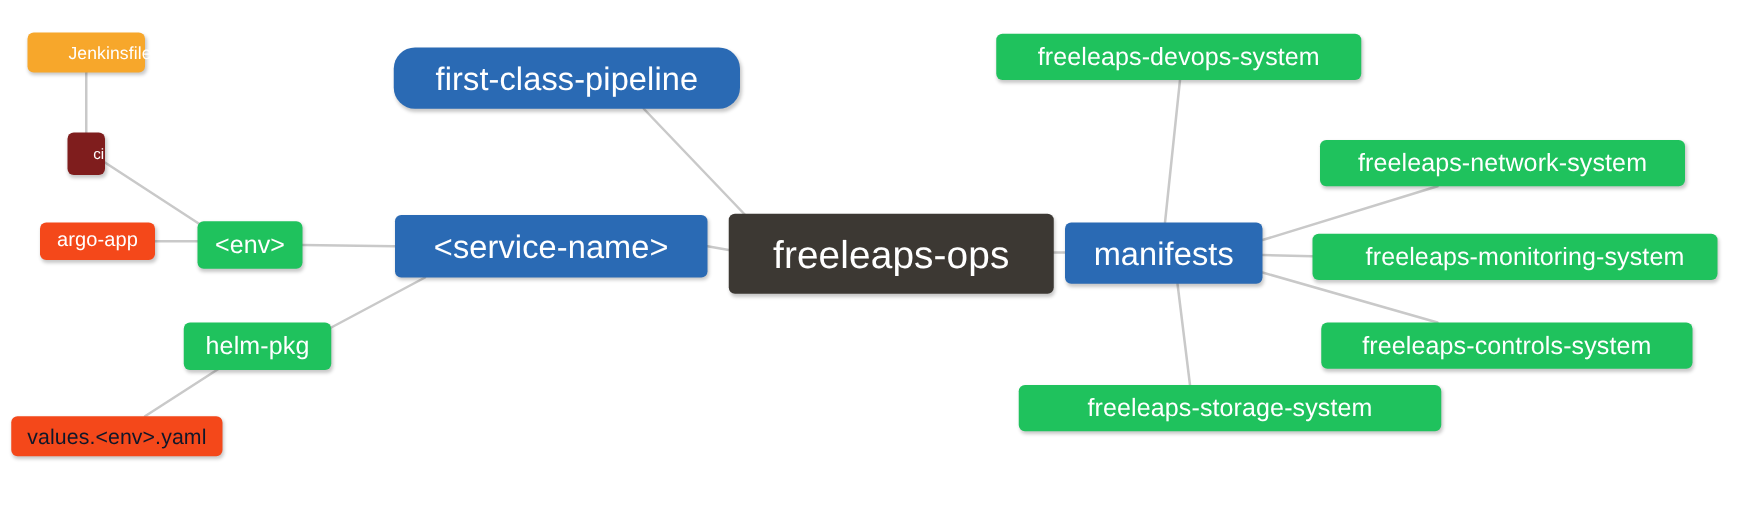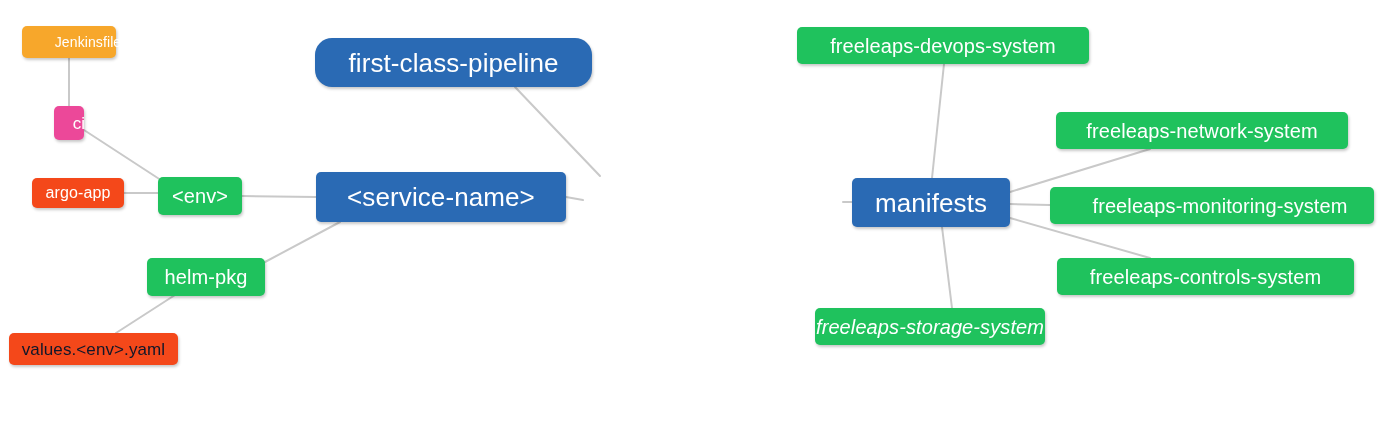--- a/index.html
+++ b/index.html
@@ -65,38 +65,41 @@
     </svg>
 
   <div class="node" style="left: 315px; top: 38px; width: 277px; height: 49px; background: rgb(42, 106, 180); font-size: 26px; color: rgb(255, 255, 255); border-radius: 17px;">
     <span class="node-label">first-class-pipeline</span>
   </div>
 
   <div class="node" style="left: 316px; top: 172px; width: 250px; height: 50px; background: rgb(42, 106, 180); font-size: 26px; color: rgb(255, 255, 255);">
     <span class="node-label">&lt;service-name&gt;</span>
   </div>
 
+  <div class="node" style="left: 583px; top: 171px; width: 260px; height: 64px; background: rgb(60, 56, 51); font-size: 31px; color: rgb(255, 255, 255);">
+    <span class="node-label">freeleaps-ops</span>
+  </div>
 
   <div class="node" style="left: 852px; top: 178px; width: 158px; height: 49px; background: rgb(42, 106, 180); font-size: 26px; color: rgb(255, 255, 255);">
     <span class="node-label">manifests</span>
   </div>
 
   <div class="node" style="left: 158px; top: 177px; width: 84px; height: 38px; background: rgb(31, 194, 93); font-size: 20px; color: rgb(255, 255, 255);">
     <span class="node-label">&lt;env&gt;</span>
   </div>
 
   <div class="node" style="left: 147px; top: 258px; width: 118px; height: 38px; background: rgb(31, 194, 93); font-size: 20px; color: rgb(255, 255, 255);">
     <span class="node-label">helm-pkg</span>
   </div>
 
   <div class="node" style="left: 22px; top: 26px; width: 94px; height: 32px; background: rgb(247, 167, 43); font-size: 14px; color: rgb(255, 255, 255); padding-left: 38px;">
     <span class="node-label">Jenkinsfile</span>
   </div>
 
-  <div class="node" style="left: 54px; top: 106px; width: 30px; height: 34px; background: #ec4899; font-size: 17px; color: rgb(255, 255, 255); padding-left: 20px;">
+  <div class="node" style="left: 54px; top: 106px; width: 30px; height: 34px; background: #7f1d1d; font-size: 12px; color: rgb(255, 255, 255); padding-left: 20px;">
     <span class="node-label">ci</span>
   </div>
 
   <div class="node" style="left: 32px; top: 178px; width: 92px; height: 30px; background: rgb(244, 72, 26); font-size: 16px; color: rgb(255, 255, 255); justify-content: center;">
     <span class="node-label">argo-app</span>
   </div>
 
   <div class="node" style="left: 9px; top: 333px; width: 169px; height: 32px; background: rgb(244, 72, 26); font-size: 17px; color: #0f172a;">
     <span class="node-label">values.&lt;env&gt;.yaml</span>
   </div>
@@ -110,17 +113,17 @@
   </div>
 
   <div class="node" style="left: 1050px; top: 187px; width: 324px; height: 37px; background: rgb(31, 194, 93); font-size: 20px; color: rgb(255, 255, 255); padding-left: 16px;">
     <span class="node-label">freeleaps-monitoring-system</span>
   </div>
 
   <div class="node" style="left: 1057px; top: 258px; width: 297px; height: 37px; background: rgb(31, 194, 93); font-size: 20px; color: rgb(255, 255, 255);">
     <span class="node-label">freeleaps-controls-system</span>
   </div>
 
-  <div class="node" style="left: 815px; top: 308px; width: 230px; height: 37px; background: rgb(31, 194, 93); font-size: 20px; color: rgb(255, 255, 255); font-style: italic;">
+  <div class="node" style="left: 815px; top: 308px; width: 338px; height: 37px; background: rgb(31, 194, 93); font-size: 20px; color: rgb(255, 255, 255);">
     <span class="node-label">freeleaps-storage-system</span>
   </div>
 
 </div>
 
 </body></html>

